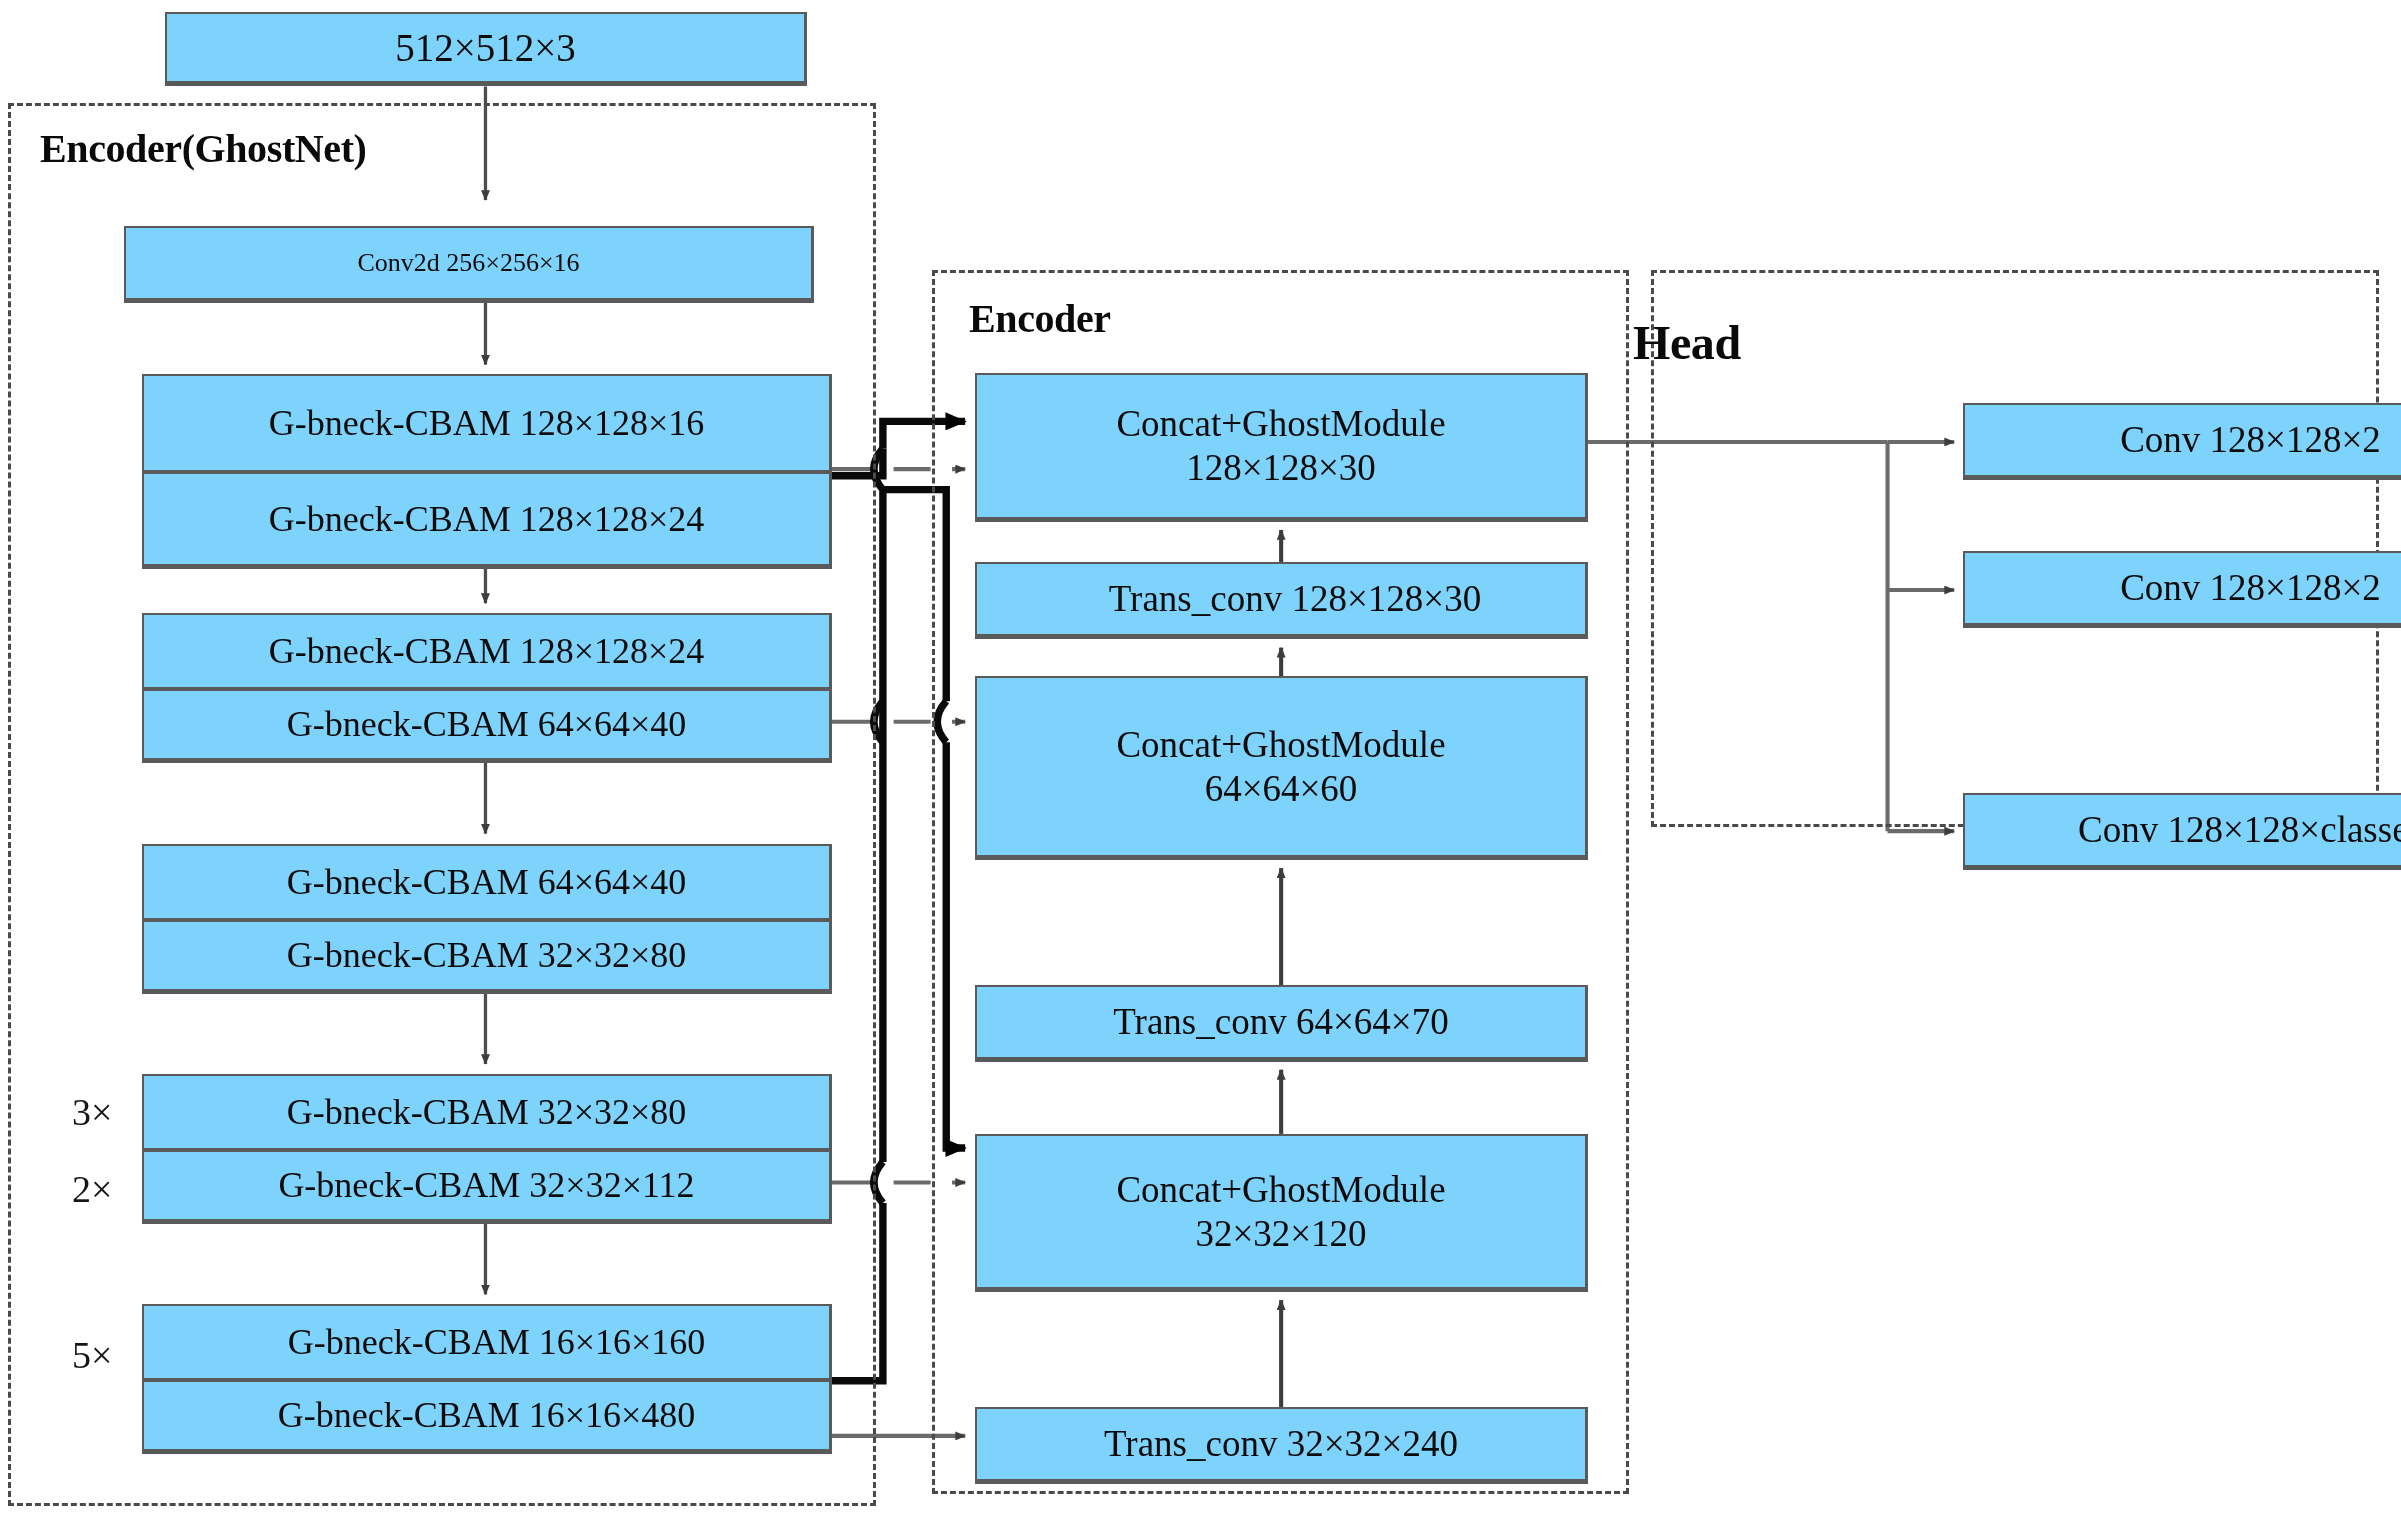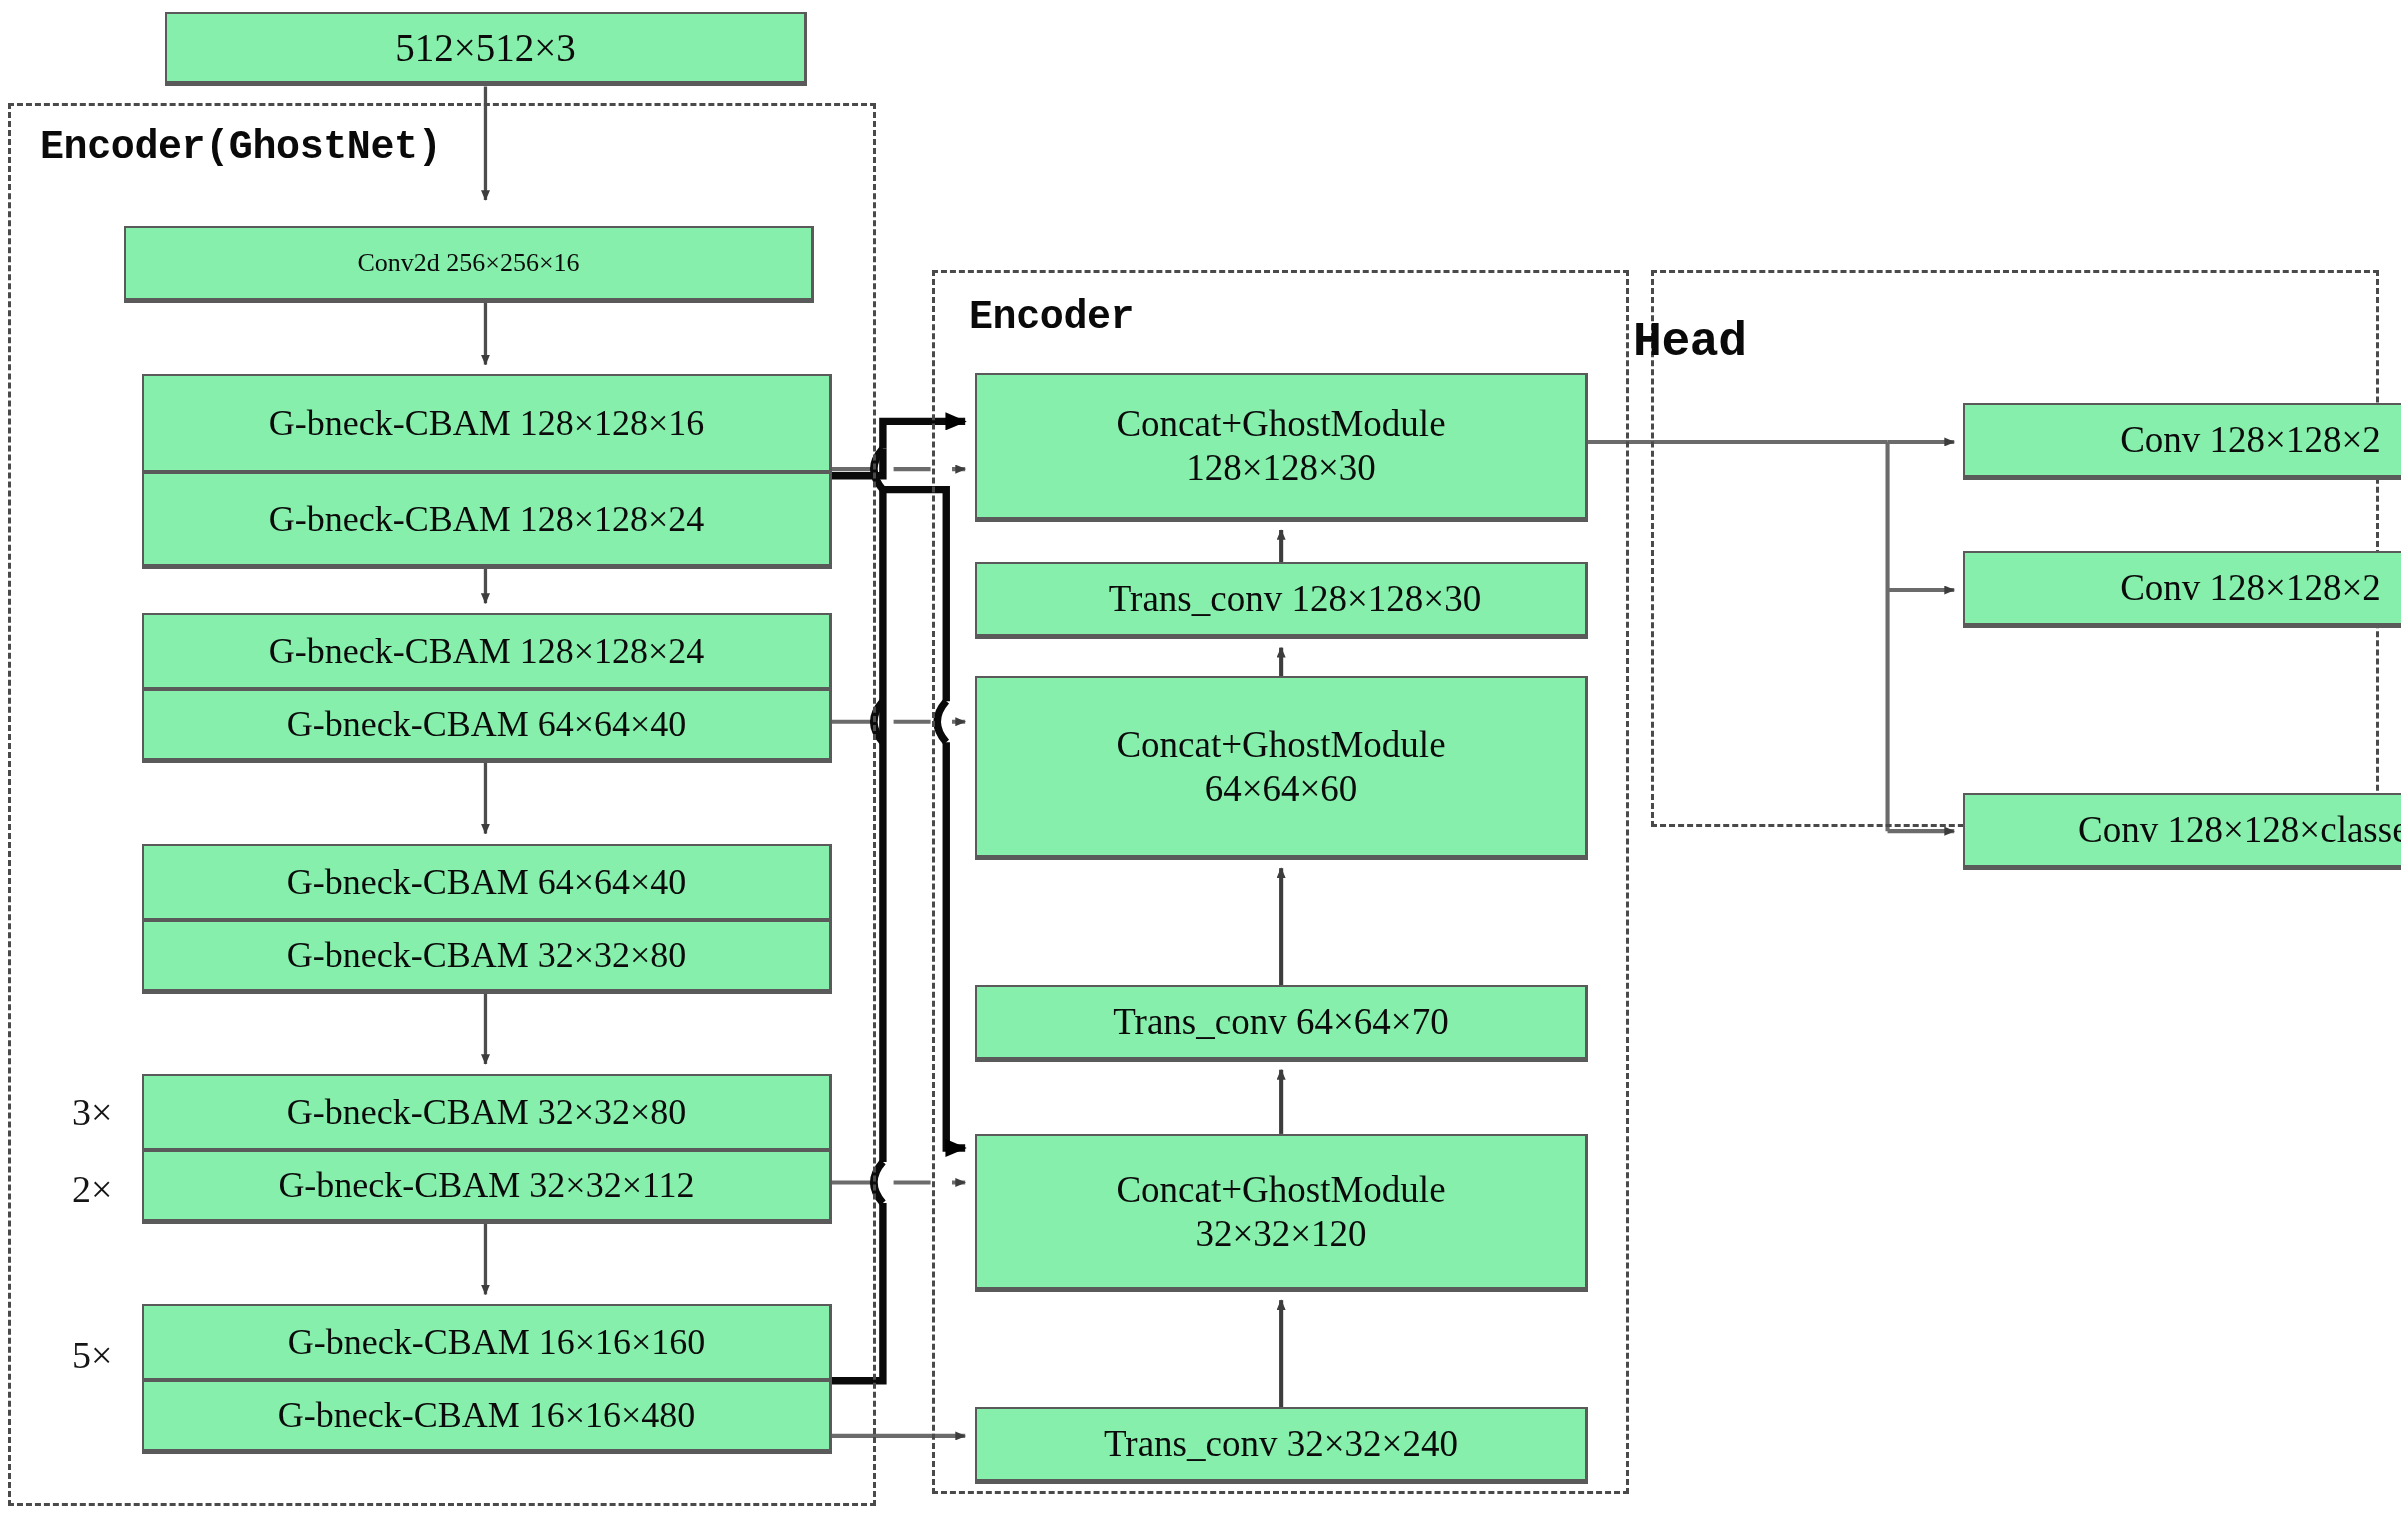--- a/index.html
+++ b/index.html
@@ -12,34 +12,34 @@
   }
   
   .group{
     position:absolute;
     border:3.3px dashed #4a4a4a;
     background:transparent;
     box-sizing:border-box;
   }
   .group-title{
     position:absolute;
-    font-family:Liberation Mono, monospace;
+    font-family:Liberation Serif, serif;
     font-weight:bold;
     color:#0a0a0a;
     white-space:nowrap;
     letter-spacing:-0.4px;
   }
   
   .node{
     position:absolute;
     box-sizing:border-box;
     border:2.5px solid #5a5a5a;
     border-bottom-width:5px;
     border-right-width:3.3px;
-    background:#86efac;
+    background:#7dd3fc;
     display:flex;
     align-items:center;
     justify-content:center;
     text-align:center;
     color:#0b0b0b;
     line-height:1.18;
     white-space:pre-line;
   }
   .node.stack{
     flex-direction:column;

